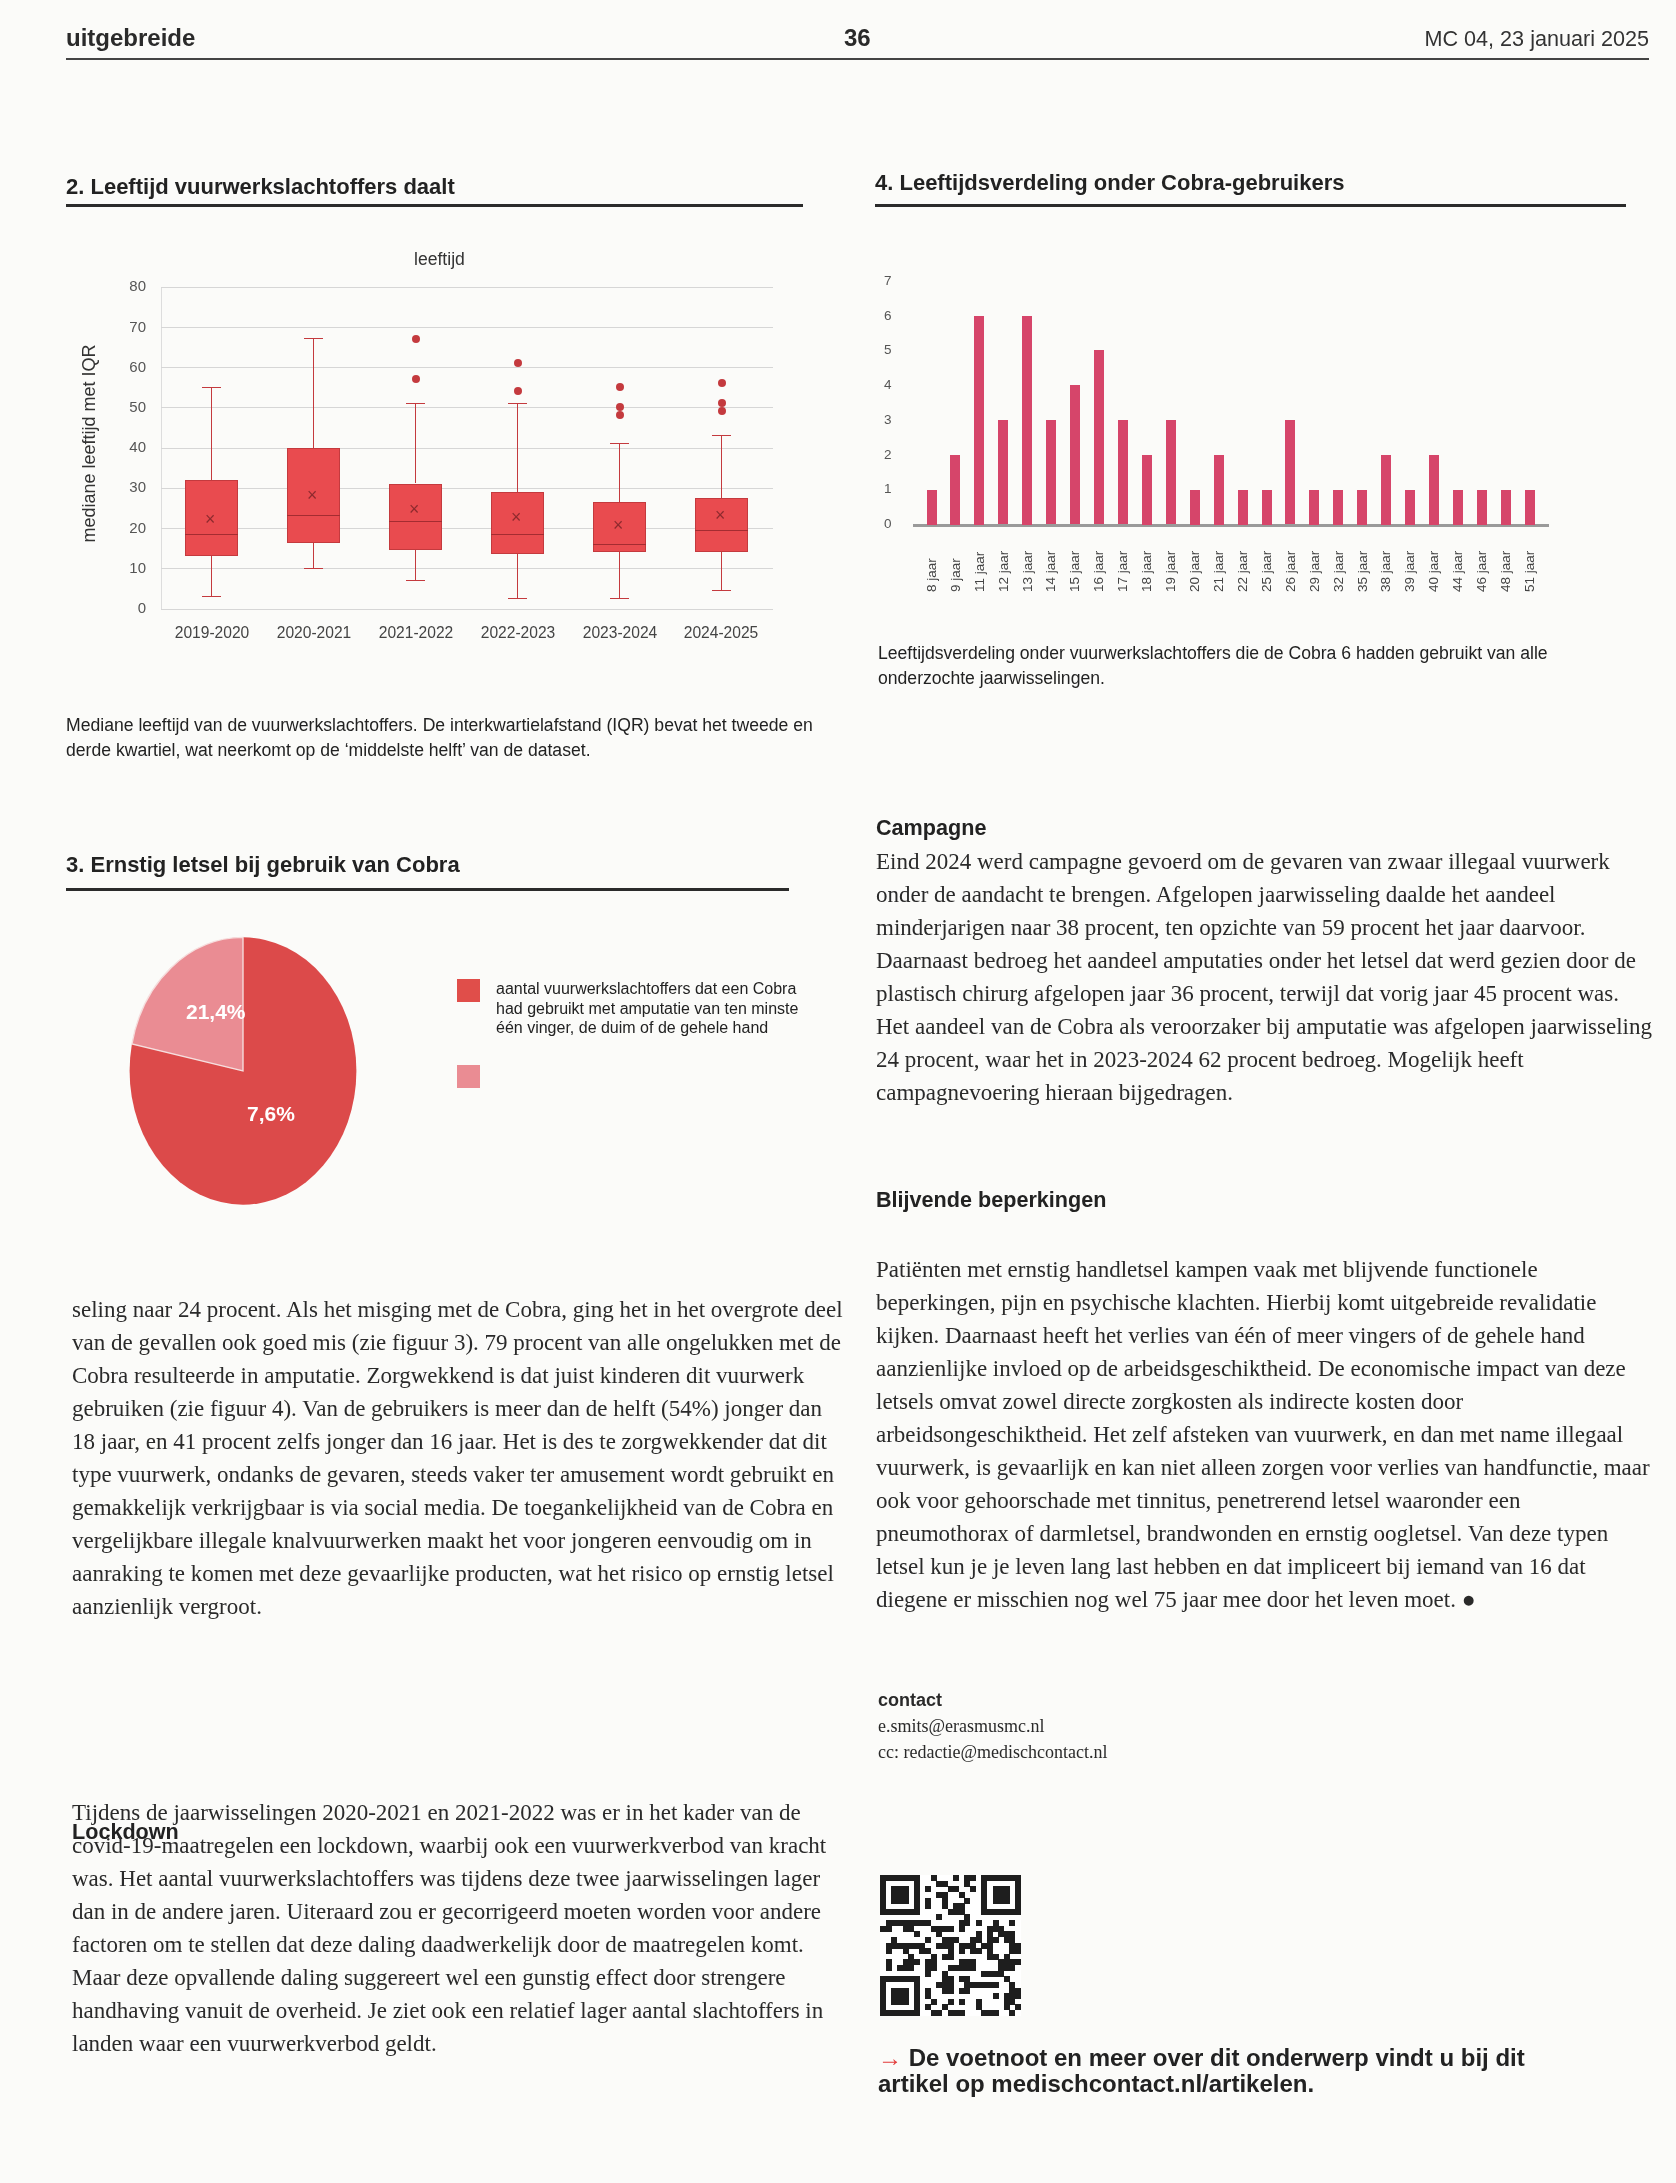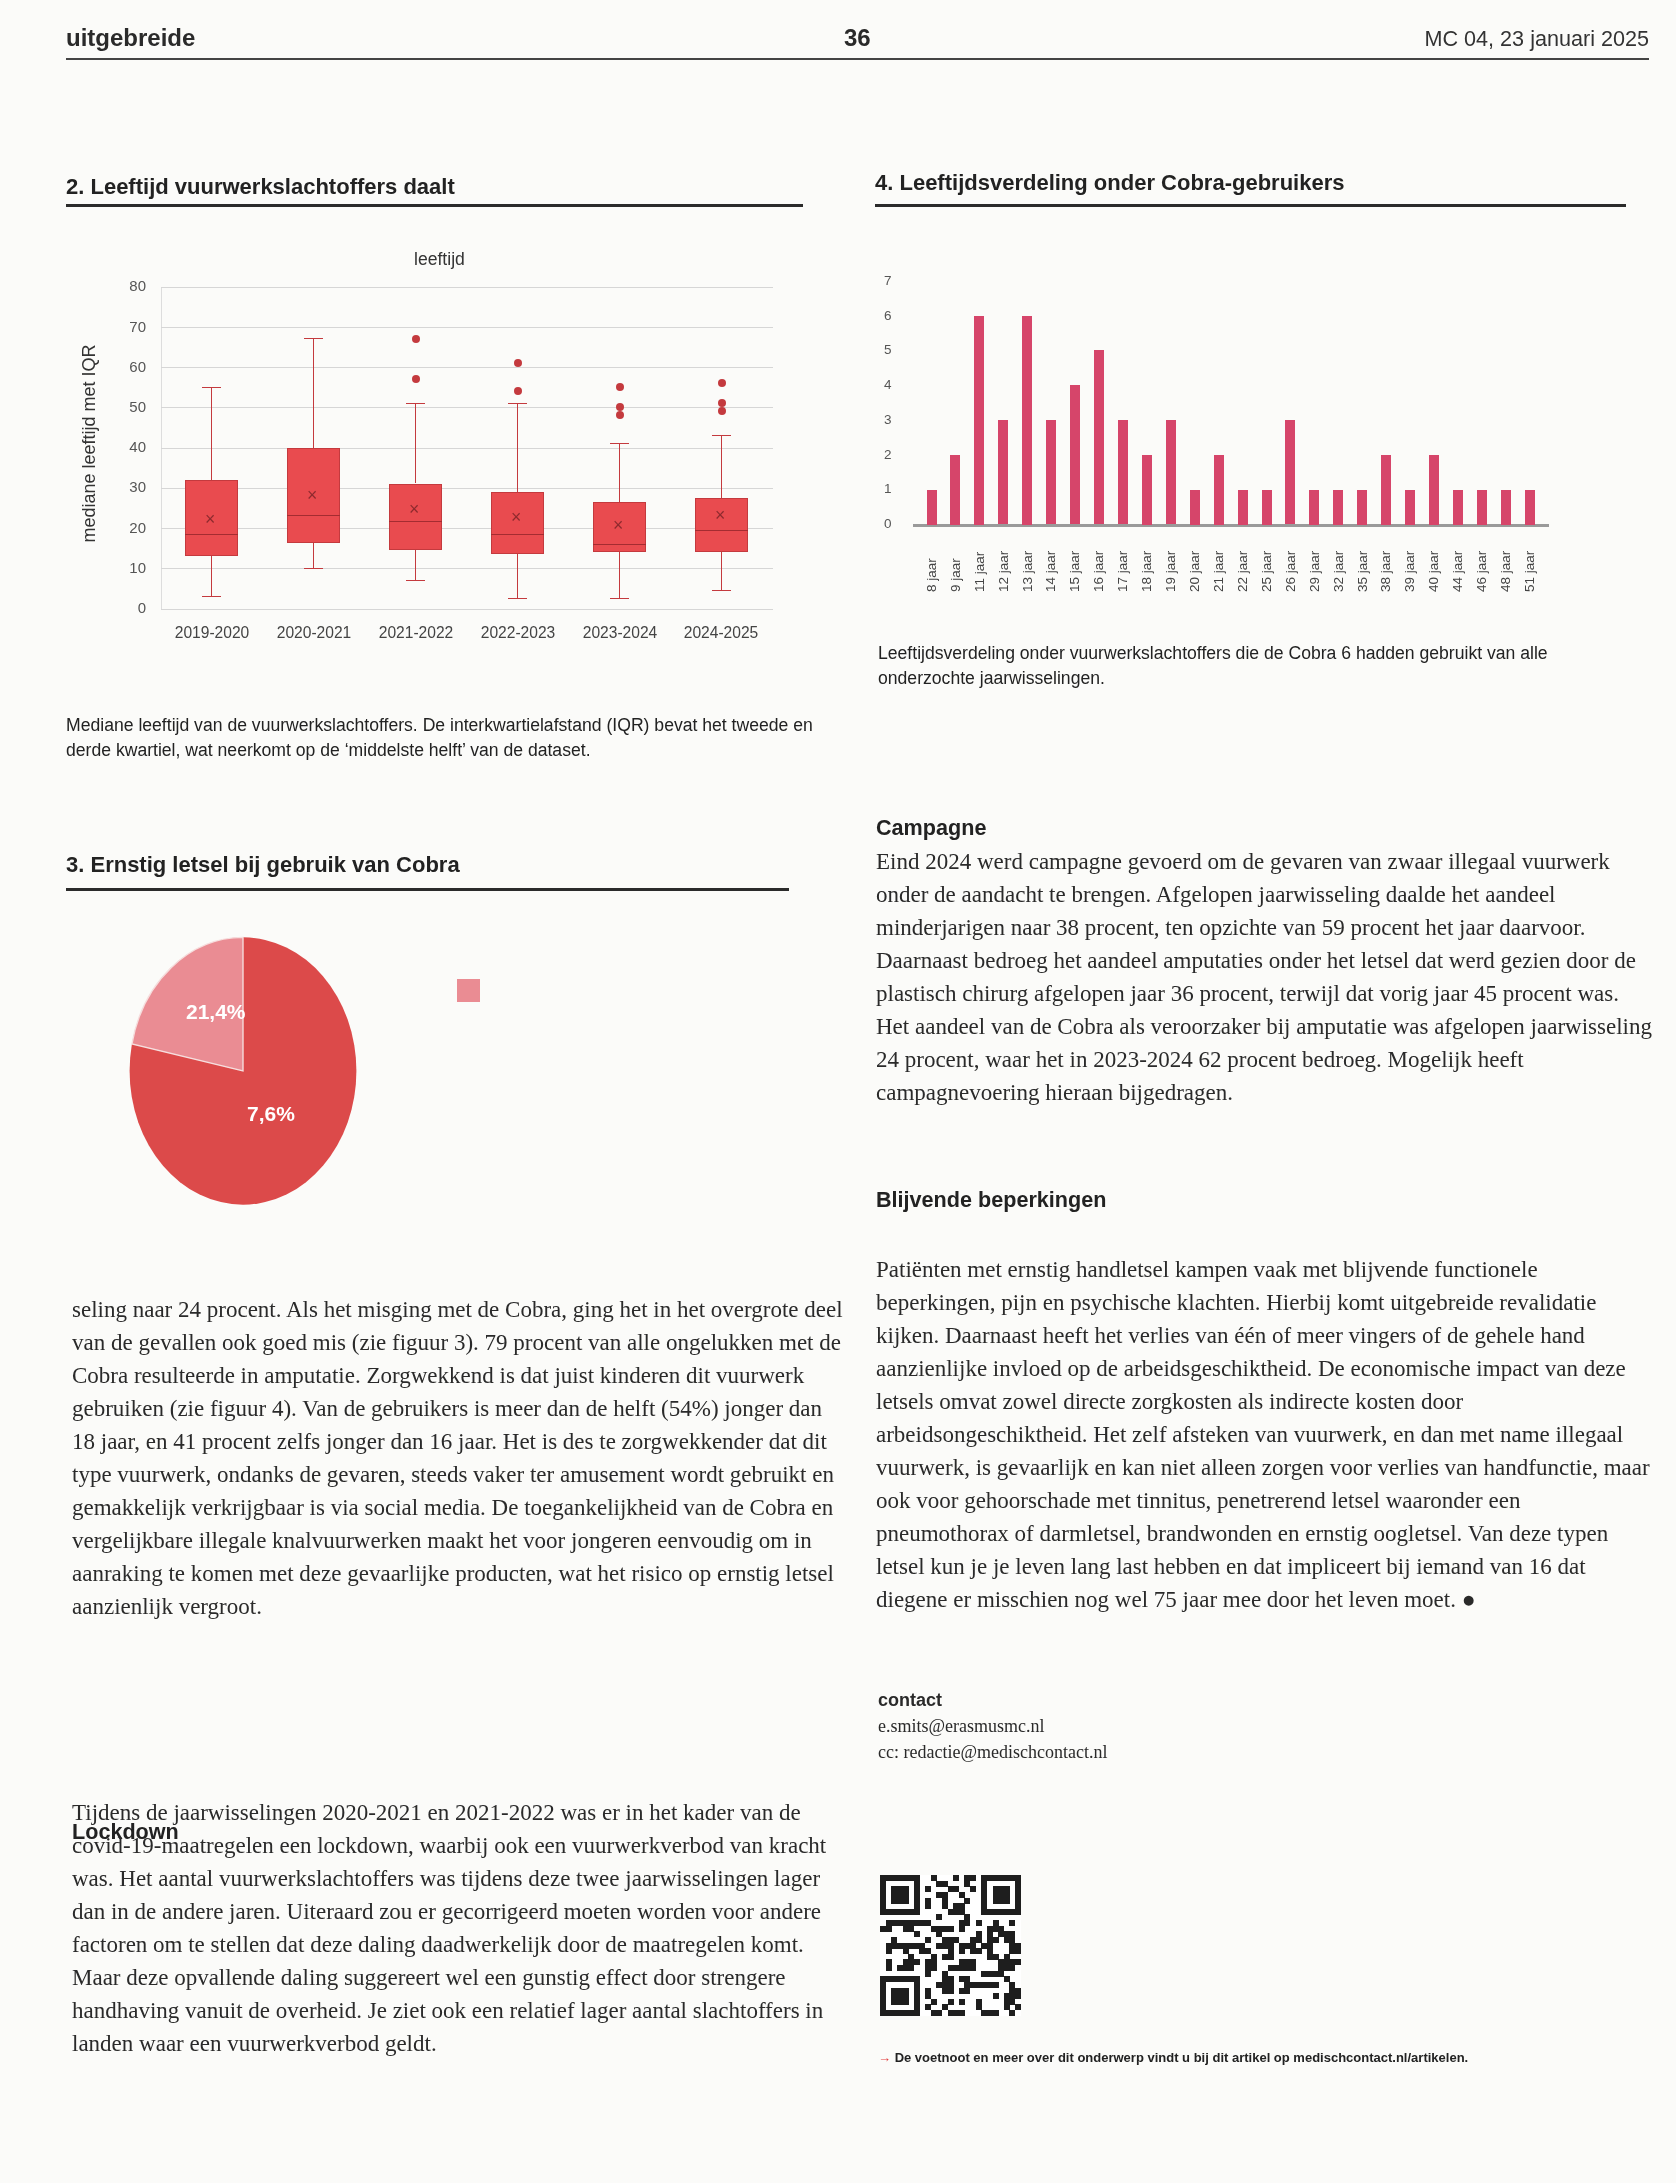--- a/index.html
+++ b/index.html
@@ -152,20 +152,24 @@
 <div class="abs" style="left:128px; top:936px; width:230px; height:270px;">
   <svg width="230" height="270" viewBox="0 0 340 400">
     <ellipse id="pie-dark" cx="170" cy="200" rx="168" ry="198" fill="#dc4a4a"></ellipse>
     <path id="pie-light" d="M170,200 L170,2 A168,198 0 0,0 5.5,160 Z" fill="#ea8c93" stroke="#f6dede" stroke-width="2"></path>
   </svg>
   <div class="abs sans" style="left:58px; top:64px; font-size:21px; color:#fff; font-weight:bold;">21,4%</div>
   <div class="abs sans" style="left:119px; top:166px; font-size:21px; color:#fff; font-weight:bold;">7,6%</div>
 </div>
 
 <div class="abs" style="left:457px; top:979px; width:352px;">
+  <div style="display:flex; gap:16px; margin-bottom:27px;">
+    <div class="legend-box" style="background:#e04e4a; flex:none;"></div>
+    <div class="sans legend-text">aantal vuurwerkslachtoffers dat een Cobra had gebruikt met amputatie van ten minste één vinger, de duim of de gehele hand</div>
+  </div>
   <div style="display:flex; gap:16px;">
     <div class="legend-box" style="background:#ea8c93; flex:none;"></div>
   </div>
 </div>
 
 <div class="abs sans fig-title" style="left:875px; top:170px;">4. Leeftijdsverdeling onder Cobra-gebruikers</div>
 <div class="abs fig-rule" style="left:875px; top:204px; width:751px;"></div>
 
 <div id="bar-area" class="abs" style="left:872px; top:264px; width:710px; height:311px;">
     <div class="abs sans ytick4" style="left: 12px; top: 252px;">0</div>
@@ -532,17 +536,17 @@
     <div class="qr-cell" style="left: 56px; top: 135px; width: 6px; height: 6px;"></div>
     <div class="qr-cell" style="left: 68px; top: 135px; width: 6px; height: 6px;"></div>
     <div class="qr-cell" style="left: 73px; top: 135px; width: 6px; height: 6px;"></div>
     <div class="qr-cell" style="left: 79px; top: 135px; width: 6px; height: 6px;"></div>
     <div class="qr-cell" style="left: 101px; top: 135px; width: 6px; height: 6px;"></div>
     <div class="qr-cell" style="left: 107px; top: 135px; width: 6px; height: 6px;"></div>
     <div class="qr-cell" style="left: 113px; top: 135px; width: 6px; height: 6px;"></div>
     <div class="qr-cell" style="left: 129px; top: 135px; width: 6px; height: 6px;"></div>
   </div>
 
-<div class="abs sans" style="left:878px; top:2045px; width:663px; font-size:13px; line-height:26px; font-weight:bold; color:#222;">
+<div class="abs sans" style="left:878px; top:2045px; width:663px; font-size:24px; line-height:26px; font-weight:bold; color:#222;">
   <span class="arrow">→</span>
   <span>De voetnoot en meer over dit onderwerp vindt u bij dit artikel op medischcontact.nl/artikelen.</span>
 </div>
 
 
 </body></html>

